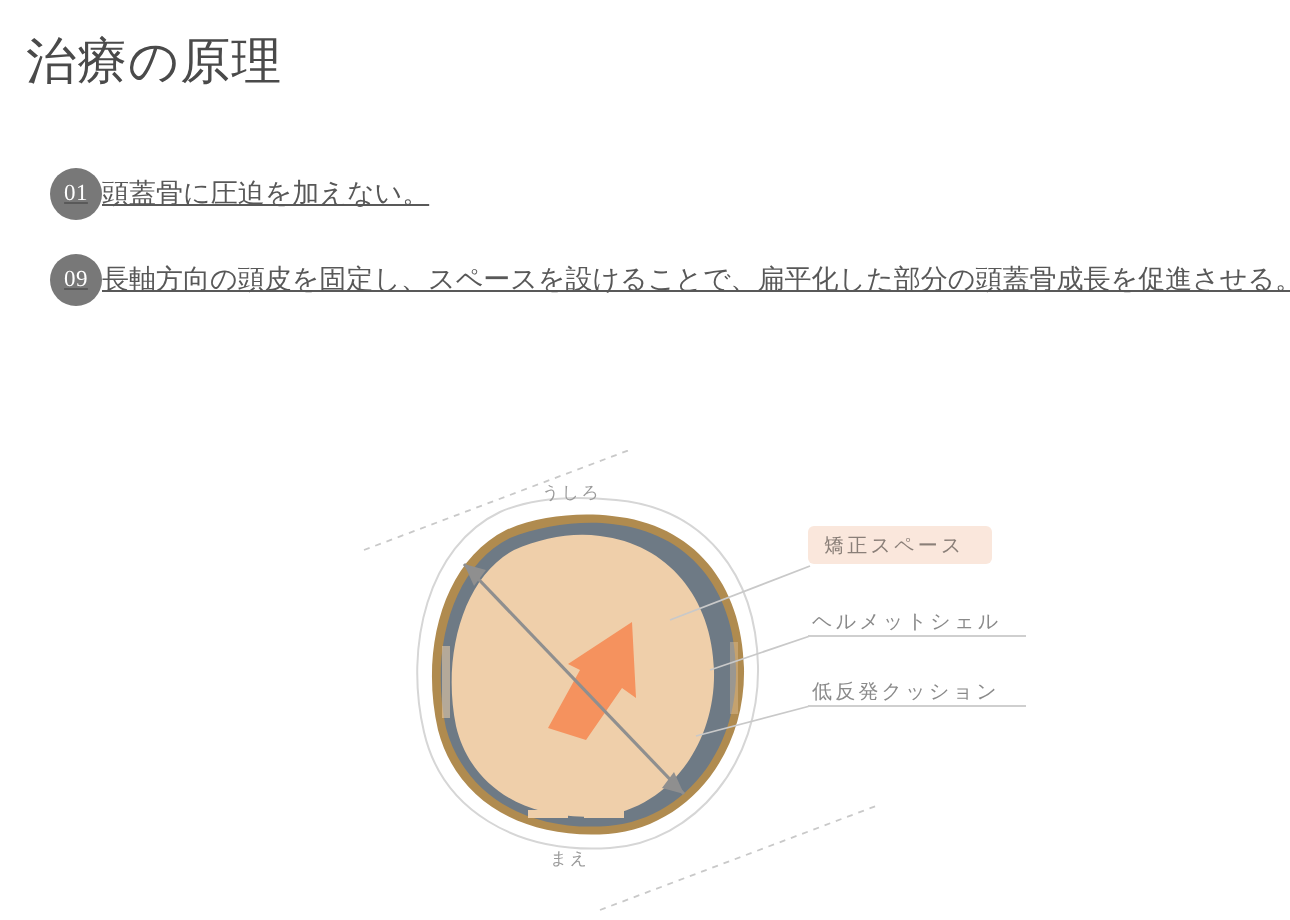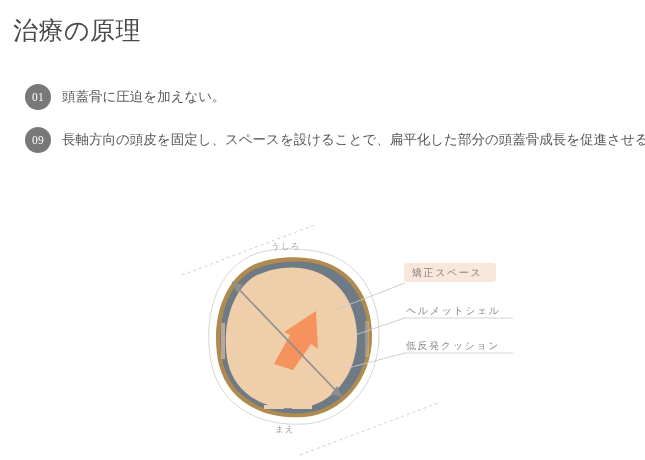--- a/index.html
+++ b/index.html
@@ -33,37 +33,37 @@
     position: absolute;
     left: 25px;
     top: 84px;
     width: 610px;
   }
   .bullet-row {
     display: flex;
     align-items: center;
     margin-bottom: 17px;
     height: 26px;
+    text-decoration: underline;
   }
   .bullet-badge {
     flex: 0 0 auto;
     width: 26px;
     height: 26px;
     border-radius: 50%;
     background: #787878;
     color: #ffffff;
     font-size: 11.5px;
     line-height: 26px;
     text-align: center;
     letter-spacing: 0.2px;
     font-family: "Liberation Serif", "DejaVu Serif", serif;
   }
   .bullet-text {
     flex: 1 1 auto;
-    margin-left: 11px;
     font-size: 13.5px;
     line-height: 26px;
     color: #585858;
     white-space: nowrap;
   }
 
   
   .diagram {
     position: absolute;
     left: 0;

